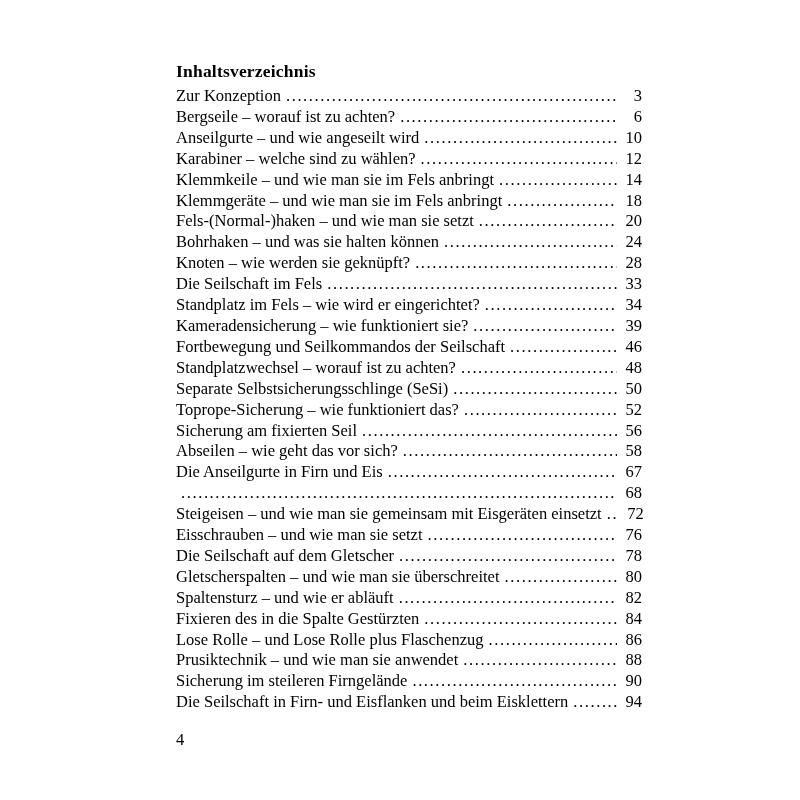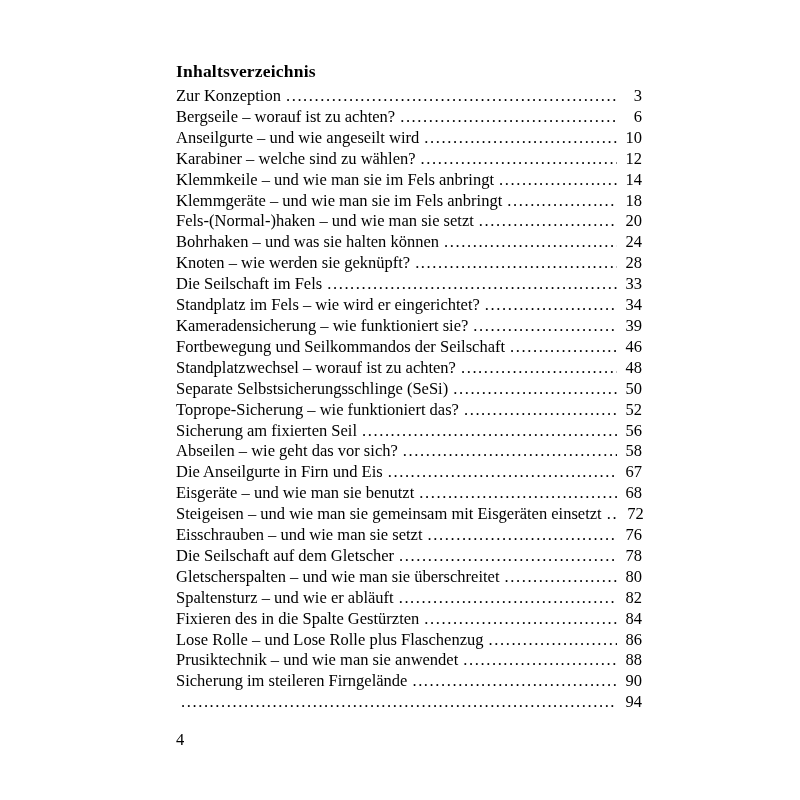--- a/index.html
+++ b/index.html
@@ -179,21 +179,20 @@
     <span class="toc-page">58</span>
   </div>
 
   <div class="toc-entry">
     <span class="toc-title">Die Anseilgurte in Firn und Eis</span>
     <span class="toc-leader"></span>
     <span class="toc-page">67</span>
   </div>
 
   <div class="toc-entry">
-    <span class="toc-title">Eisgeräte – und wie man sie benutzt</span>
     <span class="toc-leader"></span>
     <span class="toc-page">68</span>
   </div>
 
   <div class="toc-entry">
     <span class="toc-title">Steigeisen – und wie man sie gemeinsam mit Eisgeräten einsetzt</span>
     <span class="toc-leader"></span>
     <span class="toc-page">72</span>
   </div>
 
@@ -239,19 +238,20 @@
     <span class="toc-page">88</span>
   </div>
 
   <div class="toc-entry">
     <span class="toc-title">Sicherung im steileren Firngelände</span>
     <span class="toc-leader"></span>
     <span class="toc-page">90</span>
   </div>
 
   <div class="toc-entry">
+    <span class="toc-title">Die Seilschaft in Firn- und Eisflanken und beim Eisklettern</span>
     <span class="toc-leader"></span>
     <span class="toc-page">94</span>
   </div>
 </div>
 </div>
 
 <div class="page-number">4</div>
 
 </body></html>

